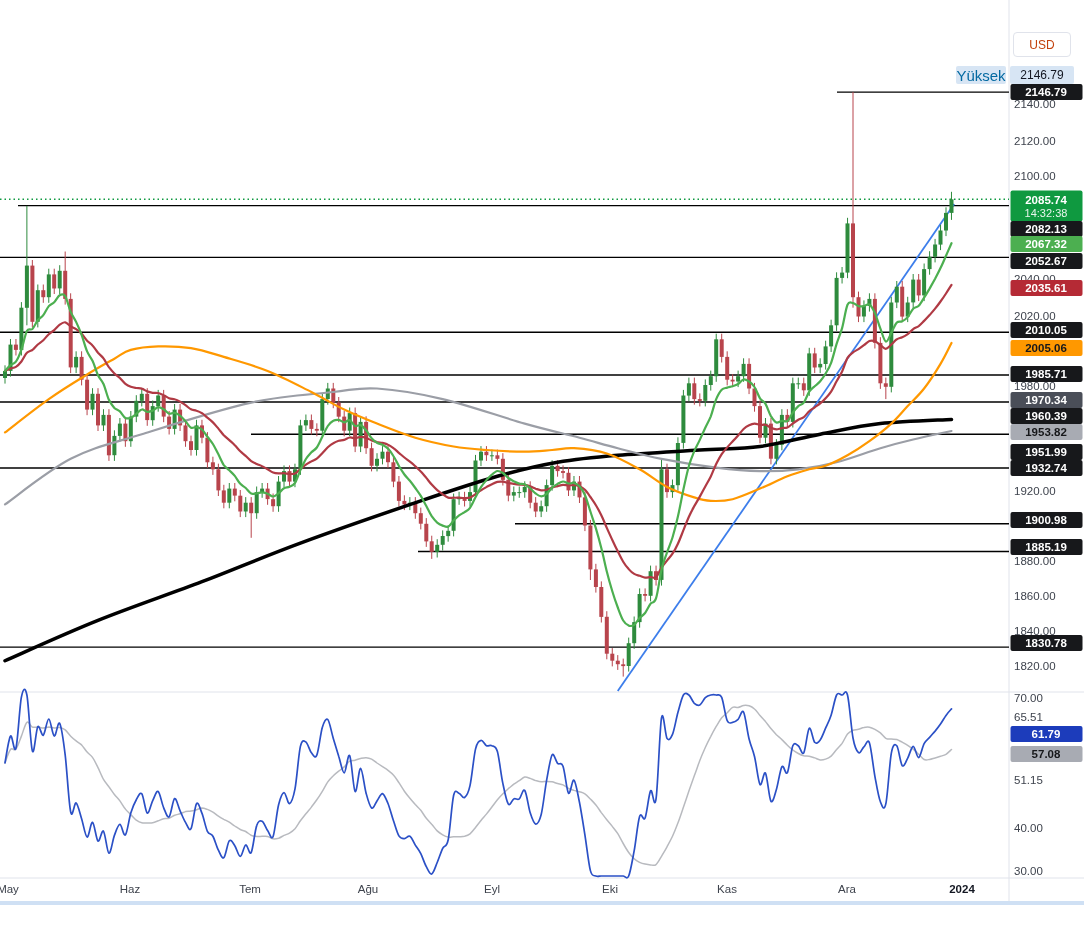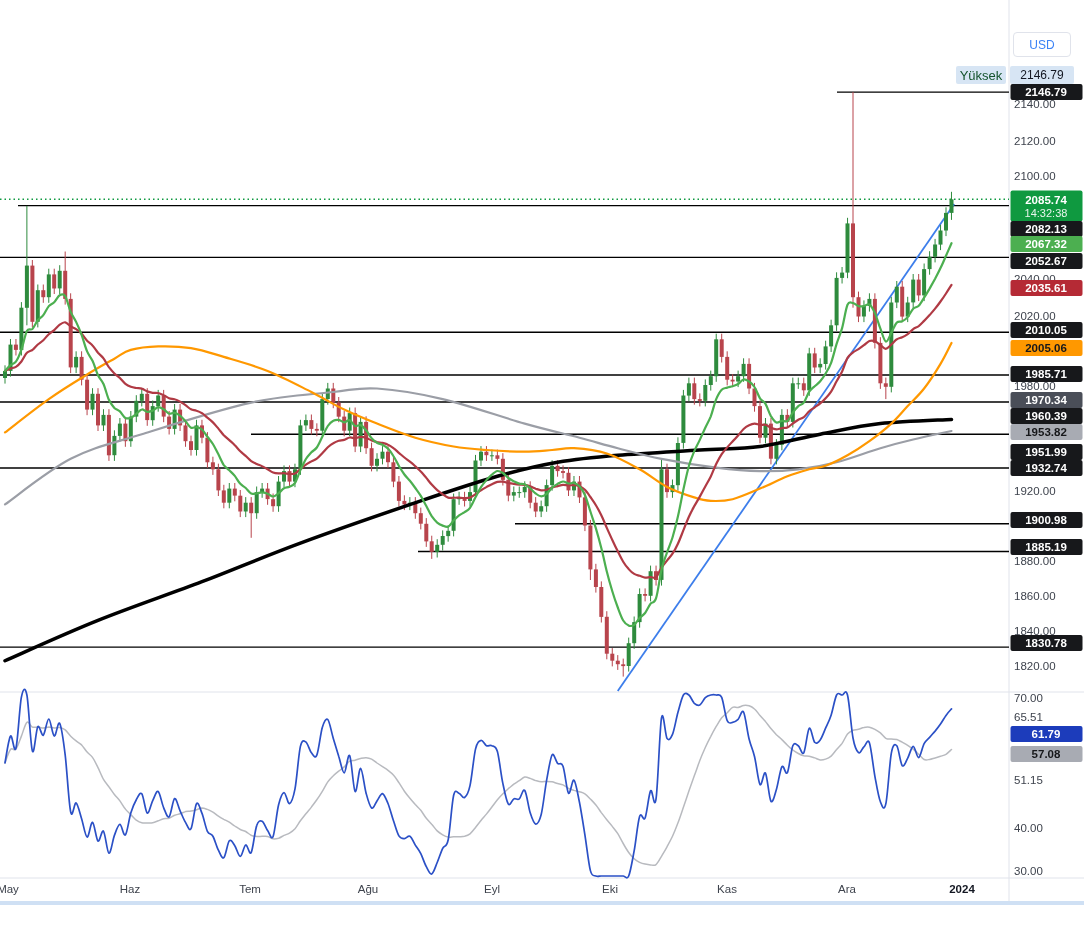--- a/index.html
+++ b/index.html
@@ -1,24 +1,24 @@
 <!DOCTYPE html>
 <html><head>
 <meta charset="utf-8">
 <style>
   html,body{margin:0;padding:0;background:#fff;}
   #stage{position:relative;width:1084px;height:939px;background:#fff;overflow:hidden;
          font-family:"Liberation Sans", sans-serif;}
   #chart-svg{position:absolute;left:0;top:0;}
   .usd-btn{position:absolute;left:1013px;top:32px;width:56px;height:23px;border:1px solid #e0e3eb;
            border-radius:4px;display:flex;align-items:center;justify-content:center;
-           font-size:12px;color:#3b82f6;background:#fff;cursor:pointer;}
+           font-size:12px;color:#c2410c;background:#fff;cursor:pointer;}
   .tooltip-chart{position:absolute;left:956px;top:66px;width:50px;height:18px;background:#d7e5f4;
            border-radius:2px;display:flex;align-items:center;justify-content:center;
-           font-size:13px;color:#14532d;}
+           font-size:15px;color:#0369a1;}
   .tooltip-axis{position:absolute;left:1010px;top:66px;width:64px;height:18px;background:#d7e5f4;
            border-radius:2px;display:flex;align-items:center;justify-content:center;
            font-size:12px;color:#131722;}
 </style>
 </head>
 <body>
 
 <div id="stage">
   <svg id="chart-svg" width="1084" height="939">
       <rect x="0" y="0" width="1084" height="939" fill="#ffffff"></rect>

